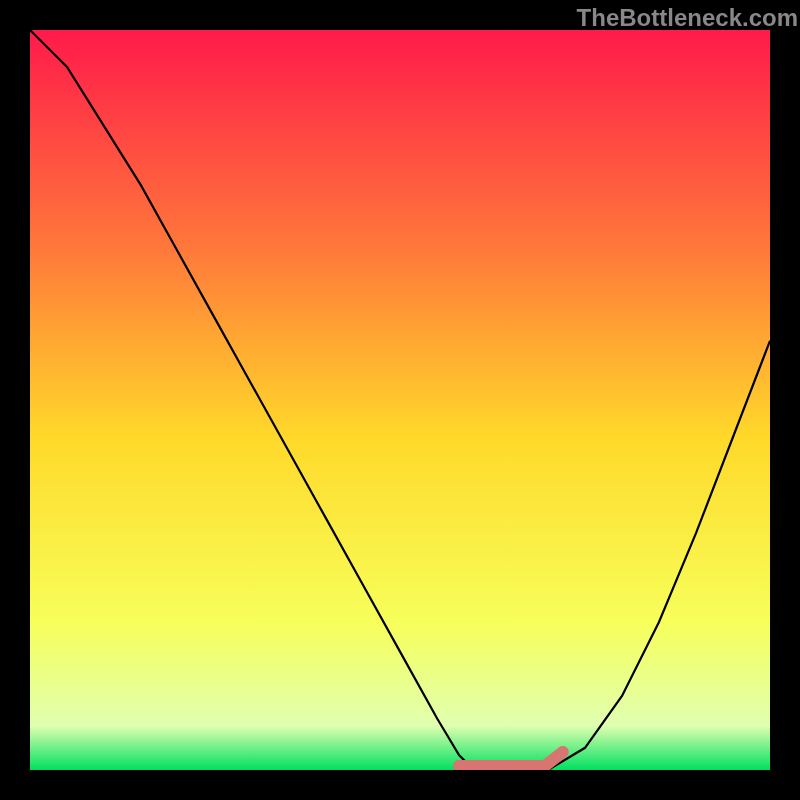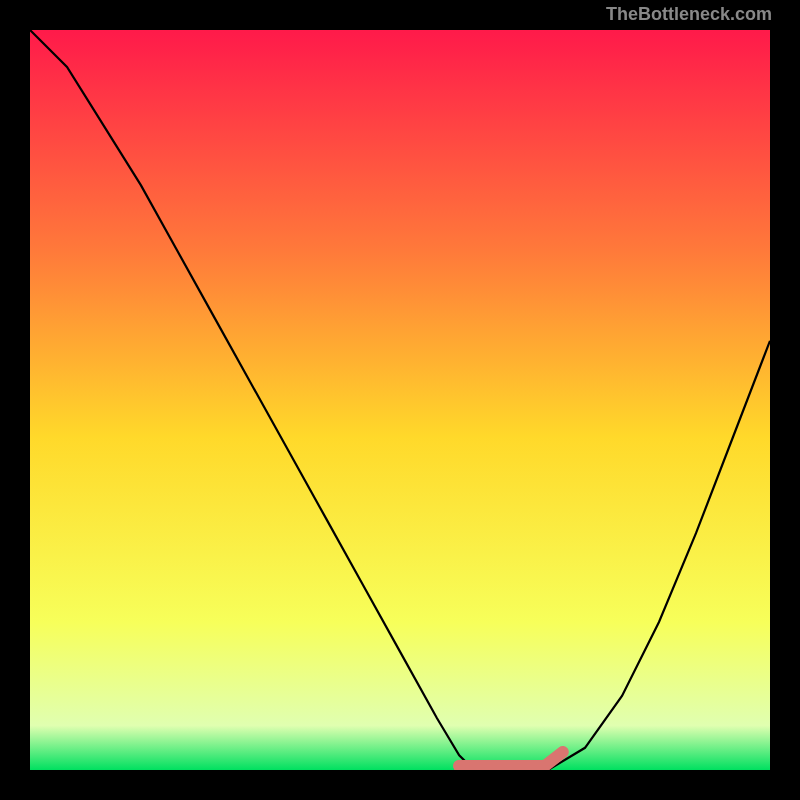--- a/index.html
+++ b/index.html
@@ -1,18 +1,18 @@
 <!DOCTYPE html>
 <html><head>
 <meta charset="utf-8">
 <style>
   * { margin: 0; padding: 0; box-sizing: border-box; }
   body { width: 800px; height: 800px; background: #000; position: relative; font-family: Arial, sans-serif; }
   .container { position: absolute; top: 0; left: 0; width: 800px; height: 800px; }
-  .watermark { position: absolute; top: 4px; right: 28px; color: #888; font-size: 18px; font-weight: bold; z-index: 10; }
+  .watermark { position: absolute; top: 4px; right: 2px; color: #888; font-size: 24px; font-weight: bold; z-index: 10; }
   .plot-area { position: absolute; top: 30px; left: 30px; width: 740px; height: 740px; }
   .gradient-bg { position: absolute; top: 0; left: 0; width: 100%; height: 100%; }
   .curve { position: absolute; top: 0; left: 0; width: 100%; height: 100%; pointer-events: none; }
 </style>
 </head>
 <body>
 
 <div class="container">
   <div class="watermark">TheBottleneck.com</div>
 

